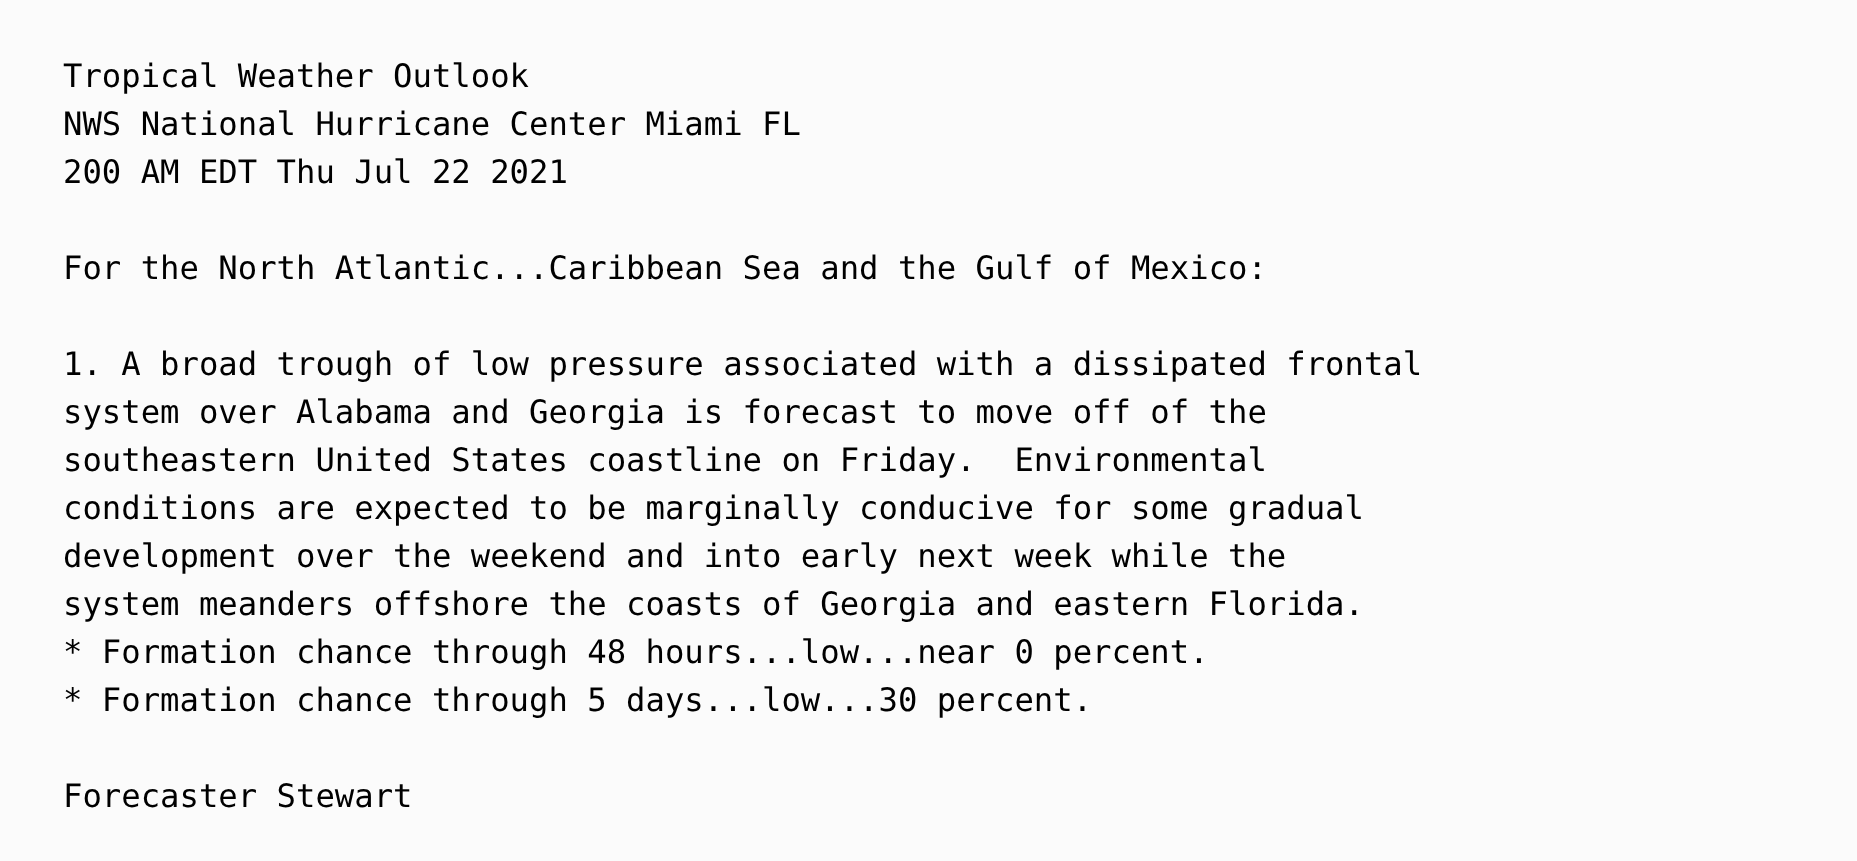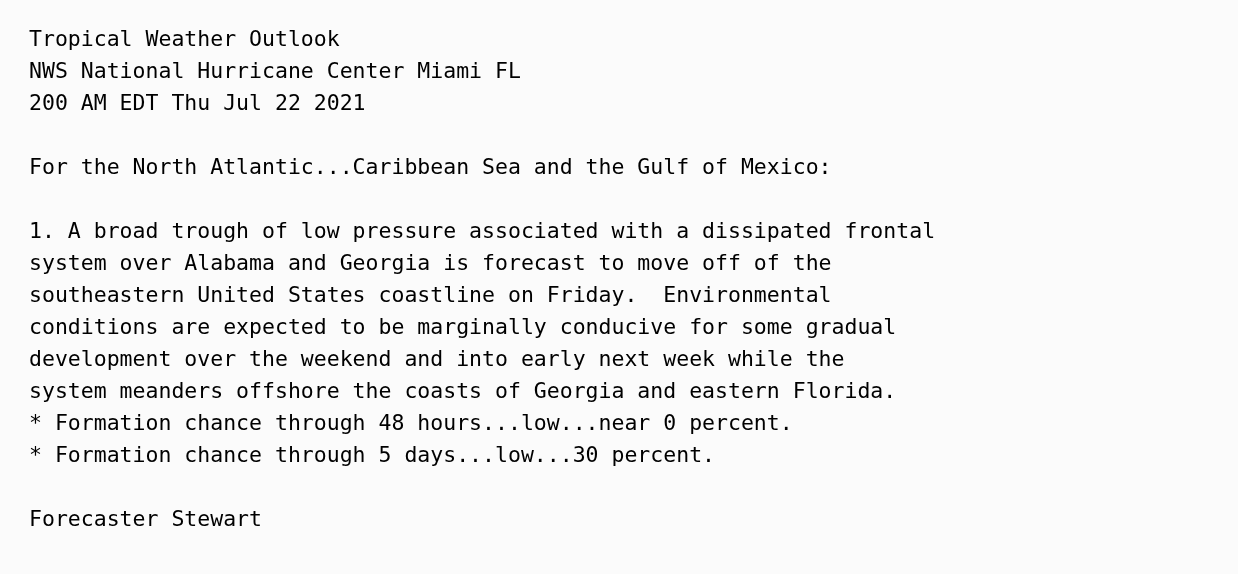--- a/index.html
+++ b/index.html
@@ -10,21 +10,21 @@
   body {
     width: 1238px;
     height: 574px;
     overflow: hidden;
   }
   #outlook-document {
     padding: 22px 0 0 28px;
     box-sizing: border-box;
   }
   pre.report {
-    margin: 1px;
+    margin: 14px;
     font-family: "DejaVu Sans Mono", "Liberation Mono", monospace;
     font-size: 21.5px;
     line-height: 32px;
     color: #000000;
     white-space: pre;
     letter-spacing: 0px;
   }
   .blank-line {
     display: block;
     height: 32px;

